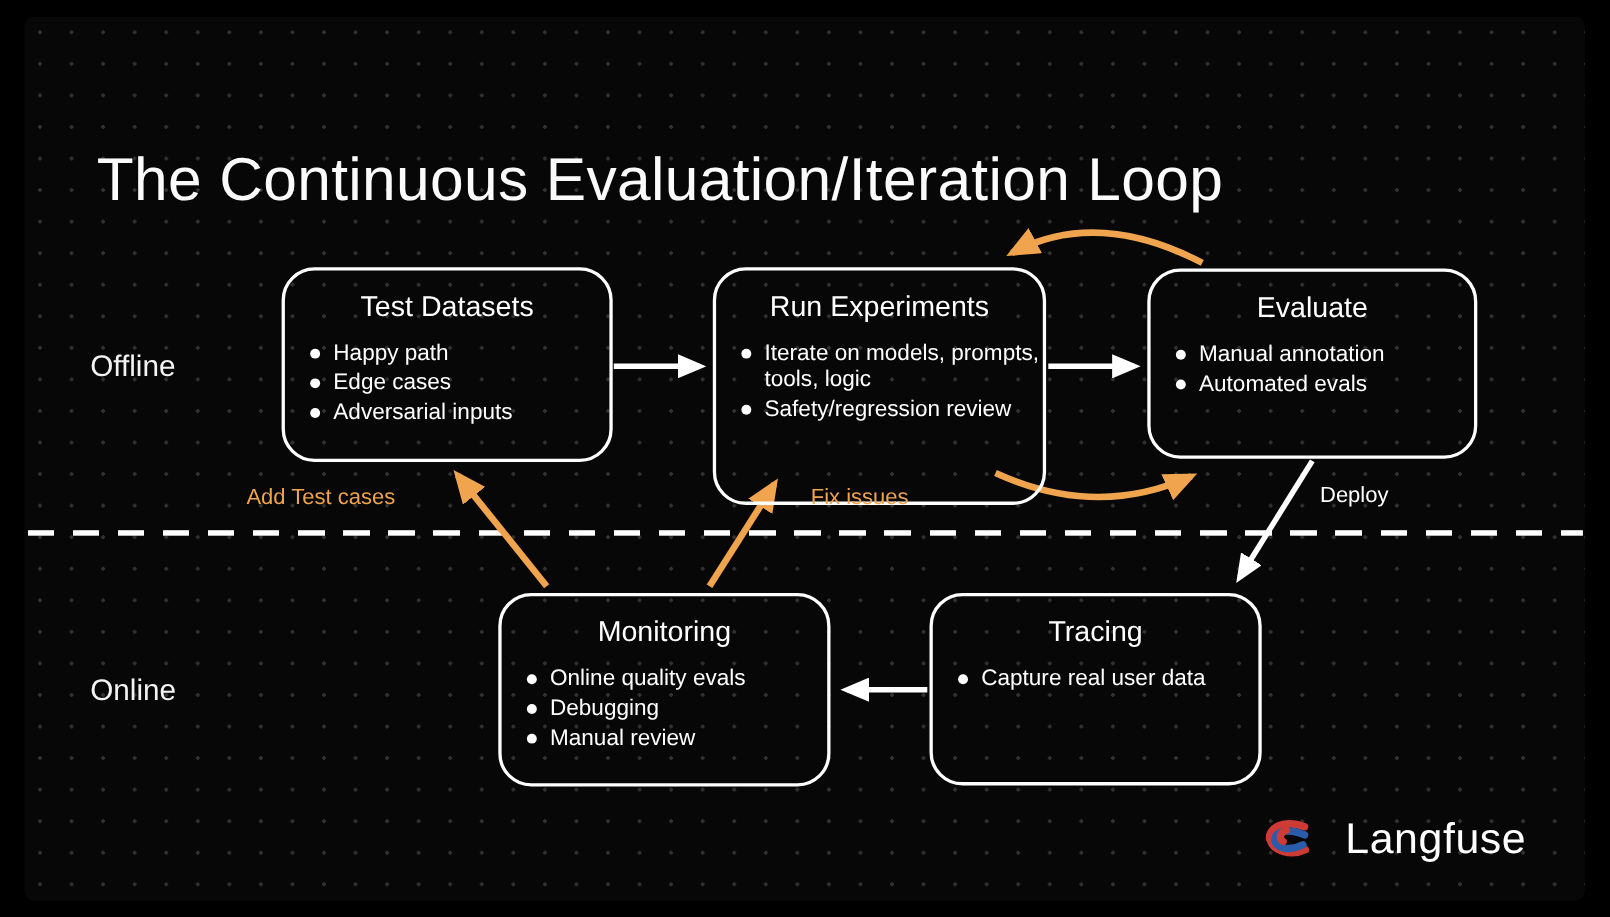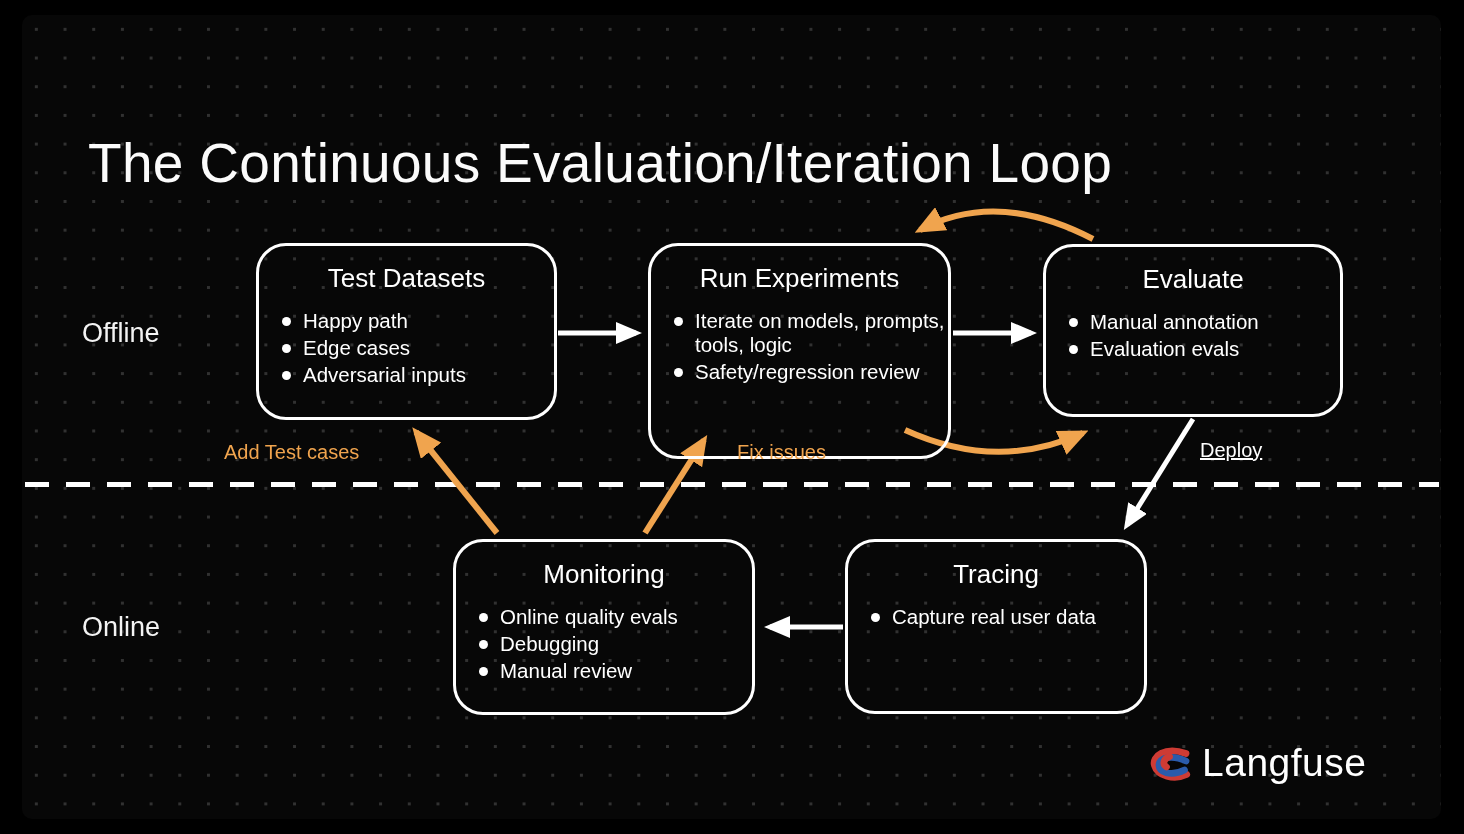--- a/index.html
+++ b/index.html
@@ -52,27 +52,27 @@
 
   .divider {
     position:absolute; left:25px; top:482px; width:1414px; height:5px;
     background:repeating-linear-gradient(90deg,#fff 0 24px, transparent 24px 41px);
   }
   .edge-label { position:absolute; font-size:20px; white-space:nowrap; }
   .edge-label.orange { color:#F0A44E; }
   .edge-label.white  { color:#fff; }
   #label-add-test-cases { left:224px;  top:441px; }
   #label-fix-issues     { left:737px;  top:441px; }
-  #label-deploy         { left:1200px; top:439px;text-decoration:underline; }
+  #label-deploy         { left:1200px; top:439px; }
 
   svg.arrows { position:absolute; left:0; top:0; pointer-events:none; }
 
   .brand {
     position:absolute; left:1147px; top:741px;
-    display:flex; align-items:flex-end; gap:7px;
+    display:flex; align-items:flex-start; gap:28px;
   }
   .brand .wordmark {
     font-size:39px; font-weight:500; letter-spacing:.5px; color:#fff;
   }
 </style>
 </head>
 <body>
 
 <div class="slide"></div>
 
@@ -116,21 +116,21 @@
   <ul>
     <li>Iterate on models, prompts, tools, logic</li>
     <li>Safety/regression review</li>
   </ul>
 </div>
 
 <div class="node" id="box-evaluate">
   <h3>Evaluate</h3>
   <ul>
     <li>Manual annotation</li>
-    <li>Evaluation evals</li>
+    <li>Automated evals</li>
   </ul>
 </div>
 
 <div class="node" id="box-monitoring">
   <h3>Monitoring</h3>
   <ul>
     <li>Online quality evals</li>
     <li>Debugging</li>
     <li>Manual review</li>
   </ul>

